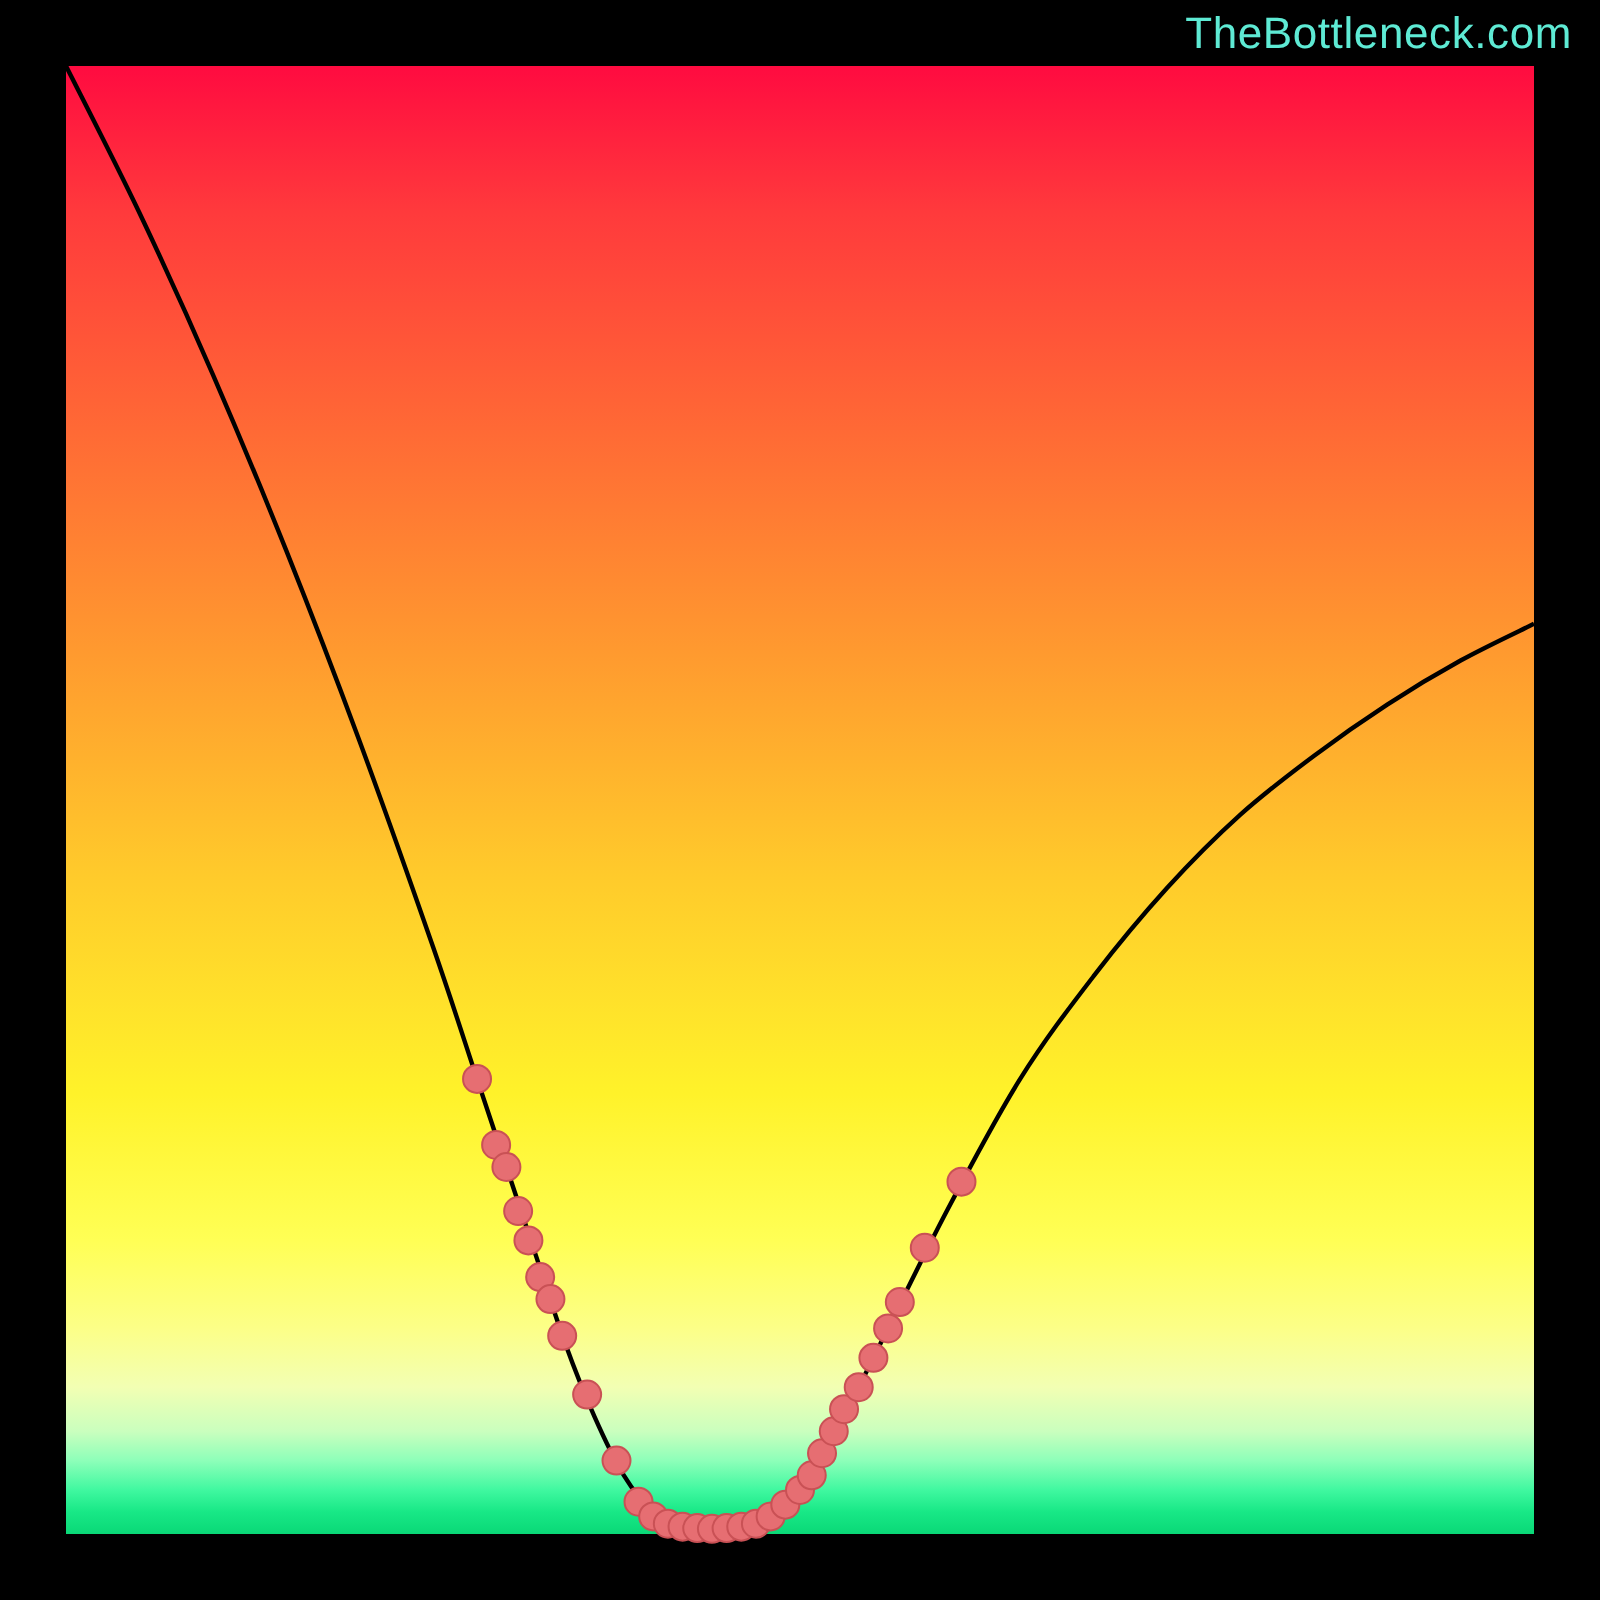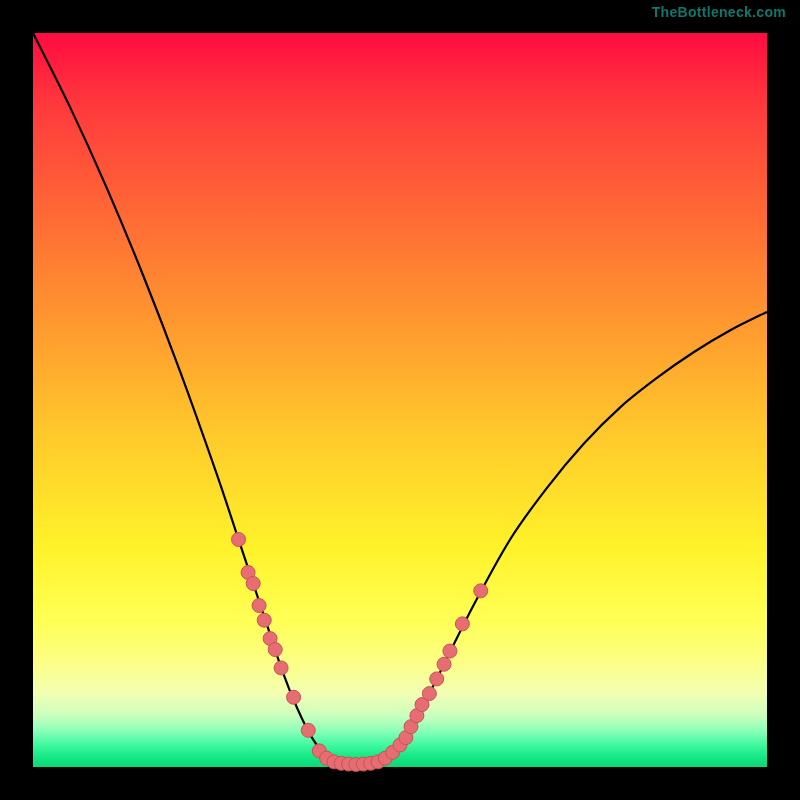--- a/index.html
+++ b/index.html
@@ -39,23 +39,23 @@
       #8dffb9 95%,
       #40f8a0 97%,
       #18e886 98.5%,
       #0ad877 100%
     );
   }
   .watermark {
     position: absolute;
     top: 4px;
     right: 14px;
-    color: #0f766e;
-    font-size: 14px;
-    font-weight: 700;
+    color: #5eead4;
+    font-size: 22px;
+    font-weight: 400;
     letter-spacing: 0.3px;
     user-select: none;
   }
   svg.curve-layer {
     position: absolute;
     top: 0;
     left: 0;
     width: 734px;
     height: 734px;
     overflow: visible;

